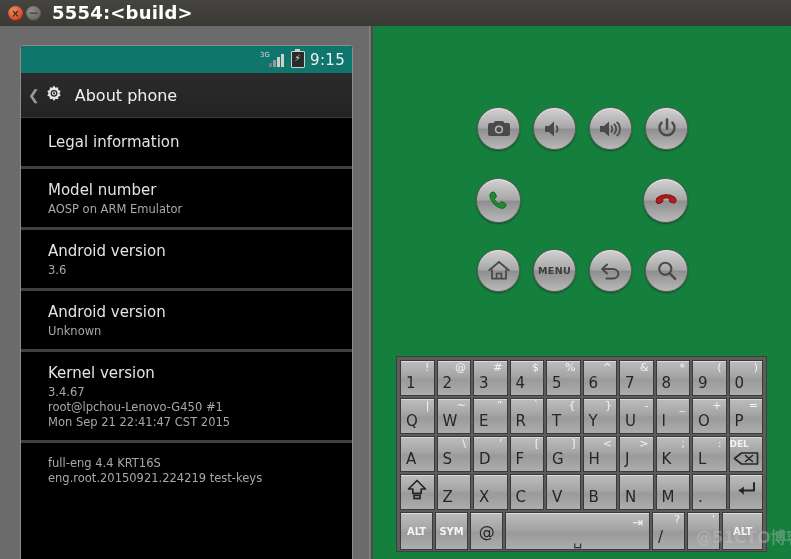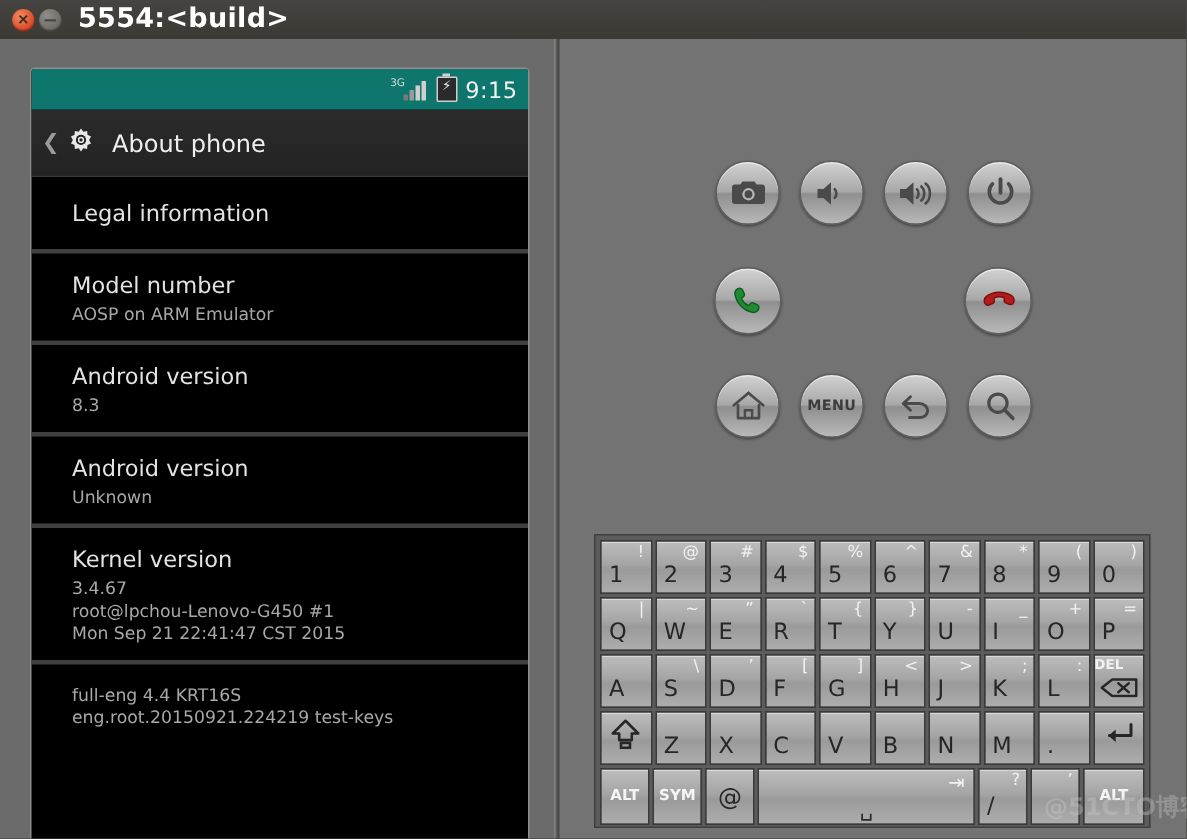--- a/index.html
+++ b/index.html
@@ -18,21 +18,21 @@
   .wbtn .gl{position:absolute;left:0;top:0;width:15px;height:15px;color:#3a2a20;
       font-size:10px;line-height:15px;text-align:center;font-weight:bold;}
   .wbtn.min .gl{color:#444;font-size:12px;}
   .wtitle{position:absolute;left:52px;top:3px;font-size:18px;font-weight:bold;color:#ffffff;
       letter-spacing:.2px;line-height:20px;}
 
   
   .leftpane{position:absolute;left:0;top:26px;width:369px;height:533px;background:#6b6b6b;}
   .divider{position:absolute;left:369px;top:26px;width:4px;height:533px;
       background:linear-gradient(90deg,#8a8a8a,#6f6f6f 40%,#4d4d4d 60%);}
-  .rightpane{position:absolute;left:373px;top:26px;width:418px;height:533px;background:#737373;}
+  .rightpane{position:absolute;left:373px;top:26px;width:418px;height:533px;background:#15803d;}
 
   
   .screen{position:absolute;left:20px;top:19px;width:331px;height:521px;background:#000;
       border:1px solid #8d8d8d;border-radius:3px;overflow:hidden;}
   .statusbar{position:relative;height:27px;background:#0f766e;}
   .sb-right{position:absolute;right:7px;top:0;height:27px;display:flex;align-items:center;gap:5px;}
   .sig{position:relative;width:17px;height:15px;}
   .sig .b{position:absolute;bottom:0;width:3px;background:#cfcfcf;}
   .sig .b1{left:0;height:4px;background:#7a7a7a;}
   .sig .b2{left:4px;height:7px;background:#9a9a9a;}
@@ -146,21 +146,21 @@
       <div class="list">
         <div class="item first">
           <div class="ititle">Legal information</div>
         </div>
         <div class="item">
           <div class="ititle">Model number</div>
           <div class="isub">AOSP on ARM Emulator</div>
         </div>
         <div class="item">
           <div class="ititle">Android version</div>
-          <div class="isub">8.3</div>
+          <div class="isub">3.6</div>
         </div>
         <div class="item">
           <div class="ititle">Android version</div>
           <div class="isub">Unknown</div>
         </div>
         <div class="item">
           <div class="ititle">Kernel version</div>
           <div class="isub" style="white-space:pre-line">3.4.67
 root@lpchou-Lenovo-G450 #1
 Mon Sep 21 22:41:47 CST 2015</div>

